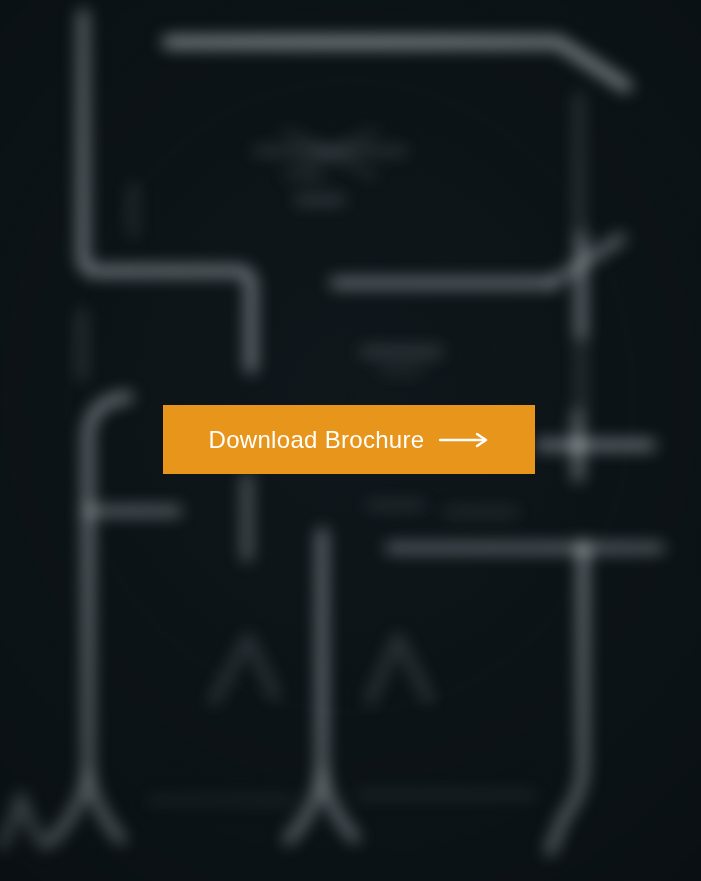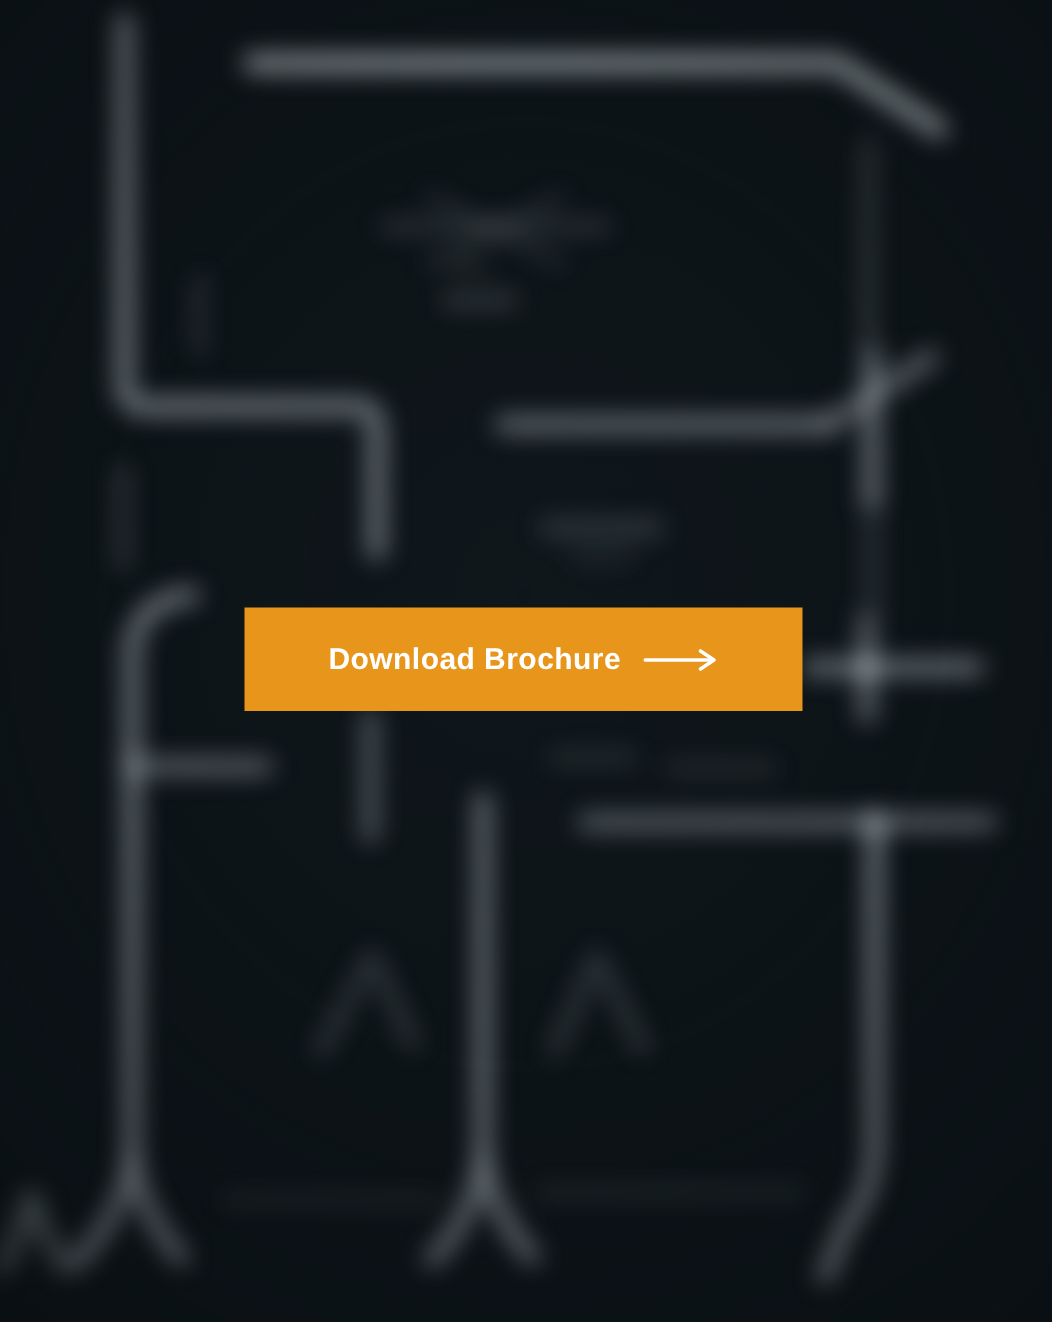--- a/index.html
+++ b/index.html
@@ -37,22 +37,22 @@
     width:372px; height:69px;
     background: var(--cta-bg, #e8951b);
     color: var(--cta-fg, #ffffff);
     display:flex; align-items:center; justify-content:center;
     gap:15px;
     cursor:pointer;
     text-decoration:none;
     user-select:none;
   }
   .cta .label{
-    font-size:20px;
-    font-weight:700;
+    font-size:24px;
+    font-weight:400;
     letter-spacing:0.3px;
     line-height:1;
     white-space:nowrap;
   }
   .cta .arrow{ display:block; flex:0 0 auto; }
   .cta .arrow line, .cta .arrow path{
     stroke: var(--cta-fg, #ffffff);
     stroke-width:2.4;
     fill:none;
     stroke-linecap:round;

